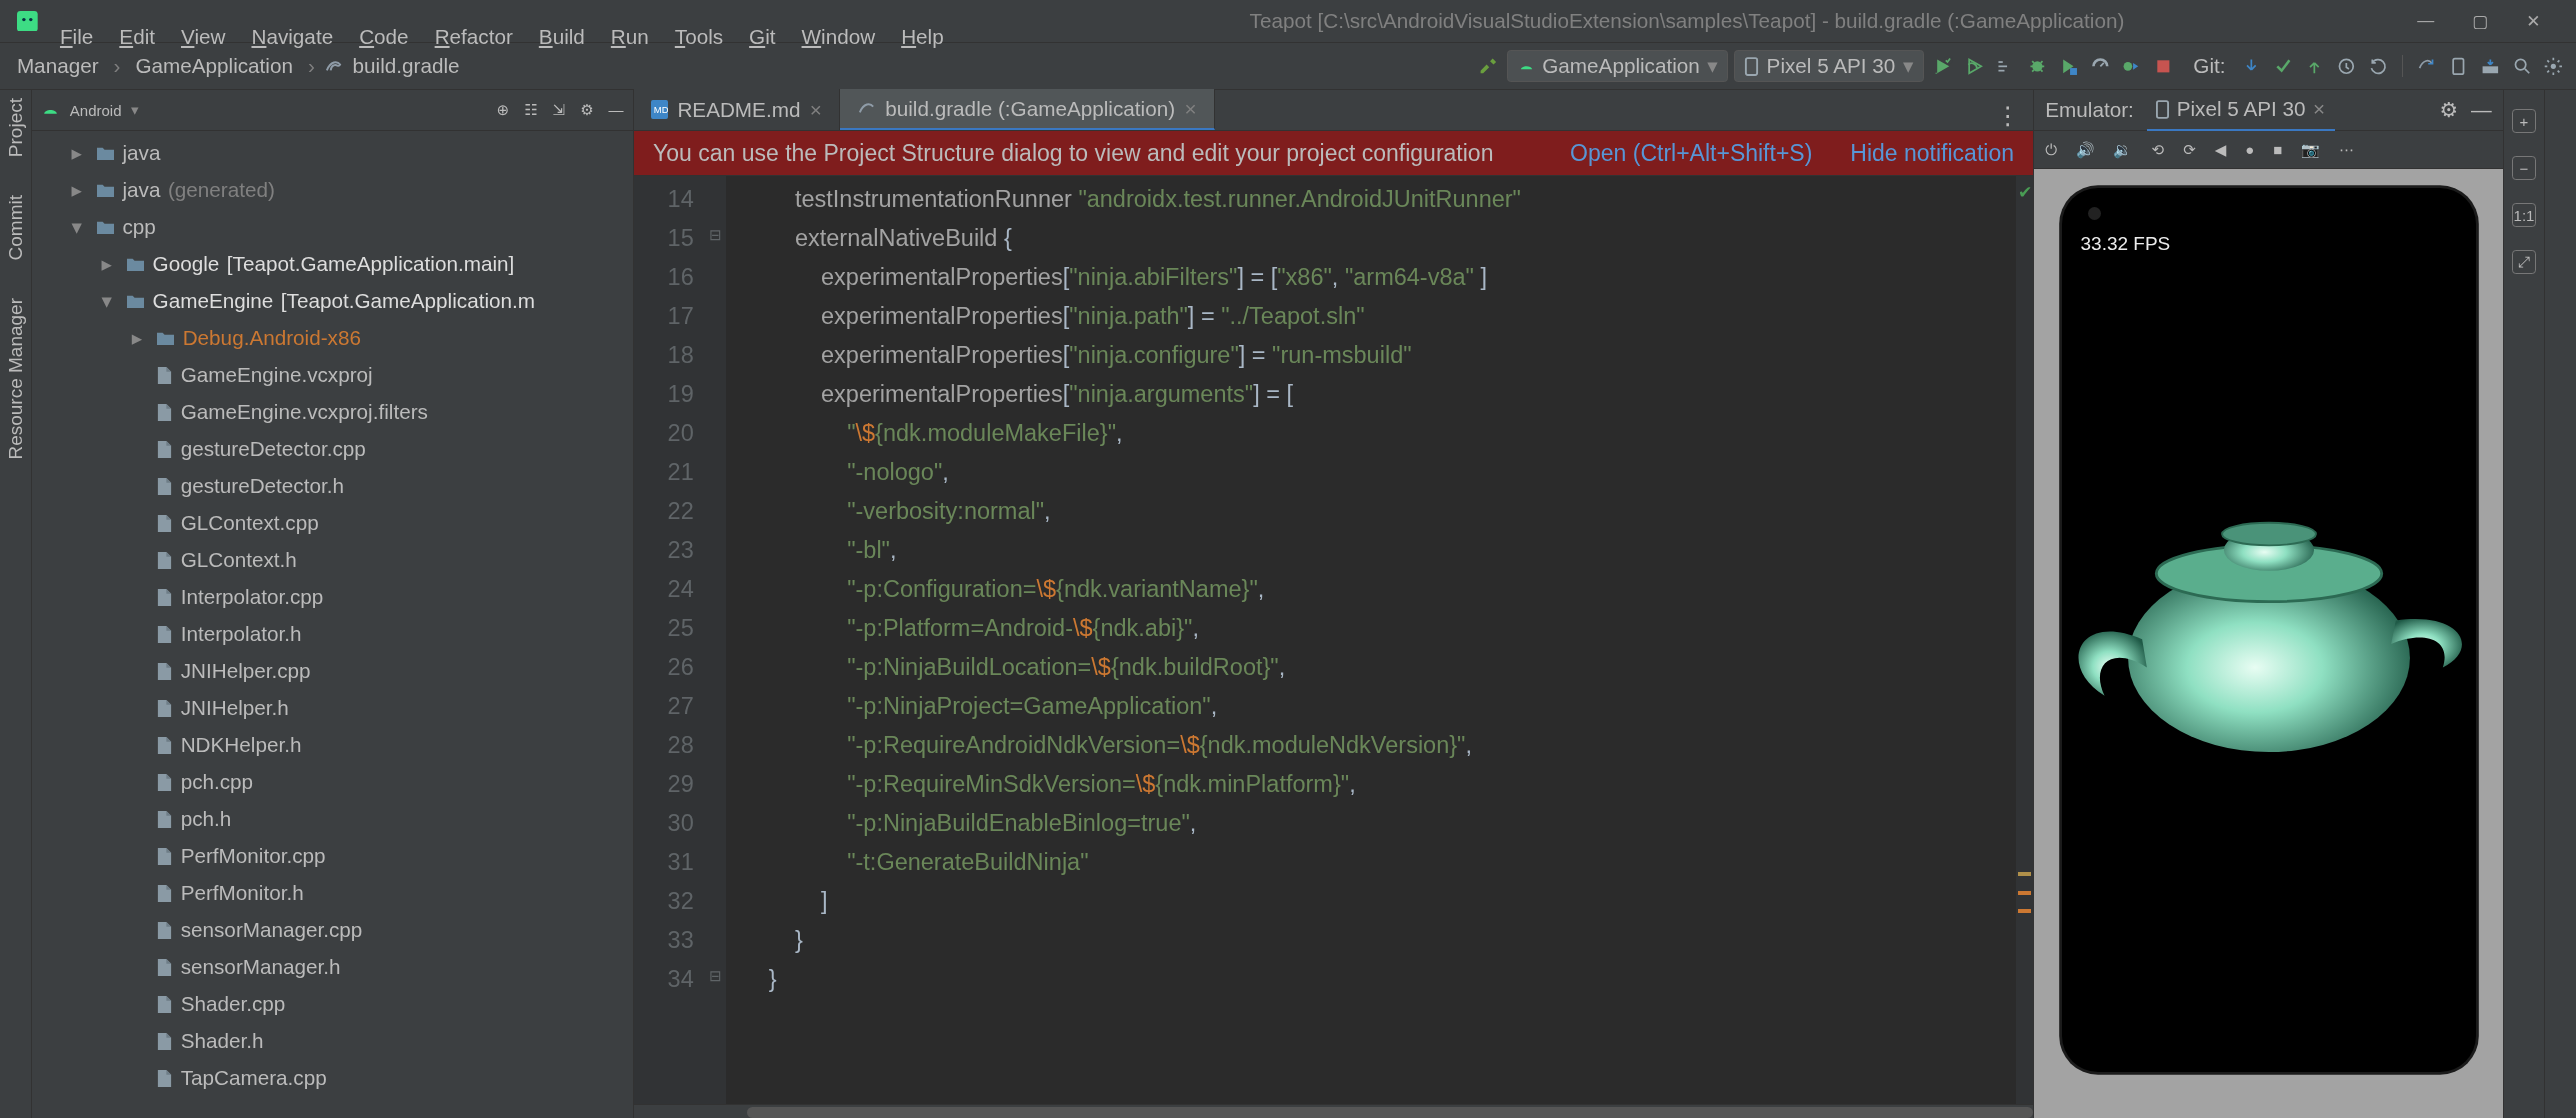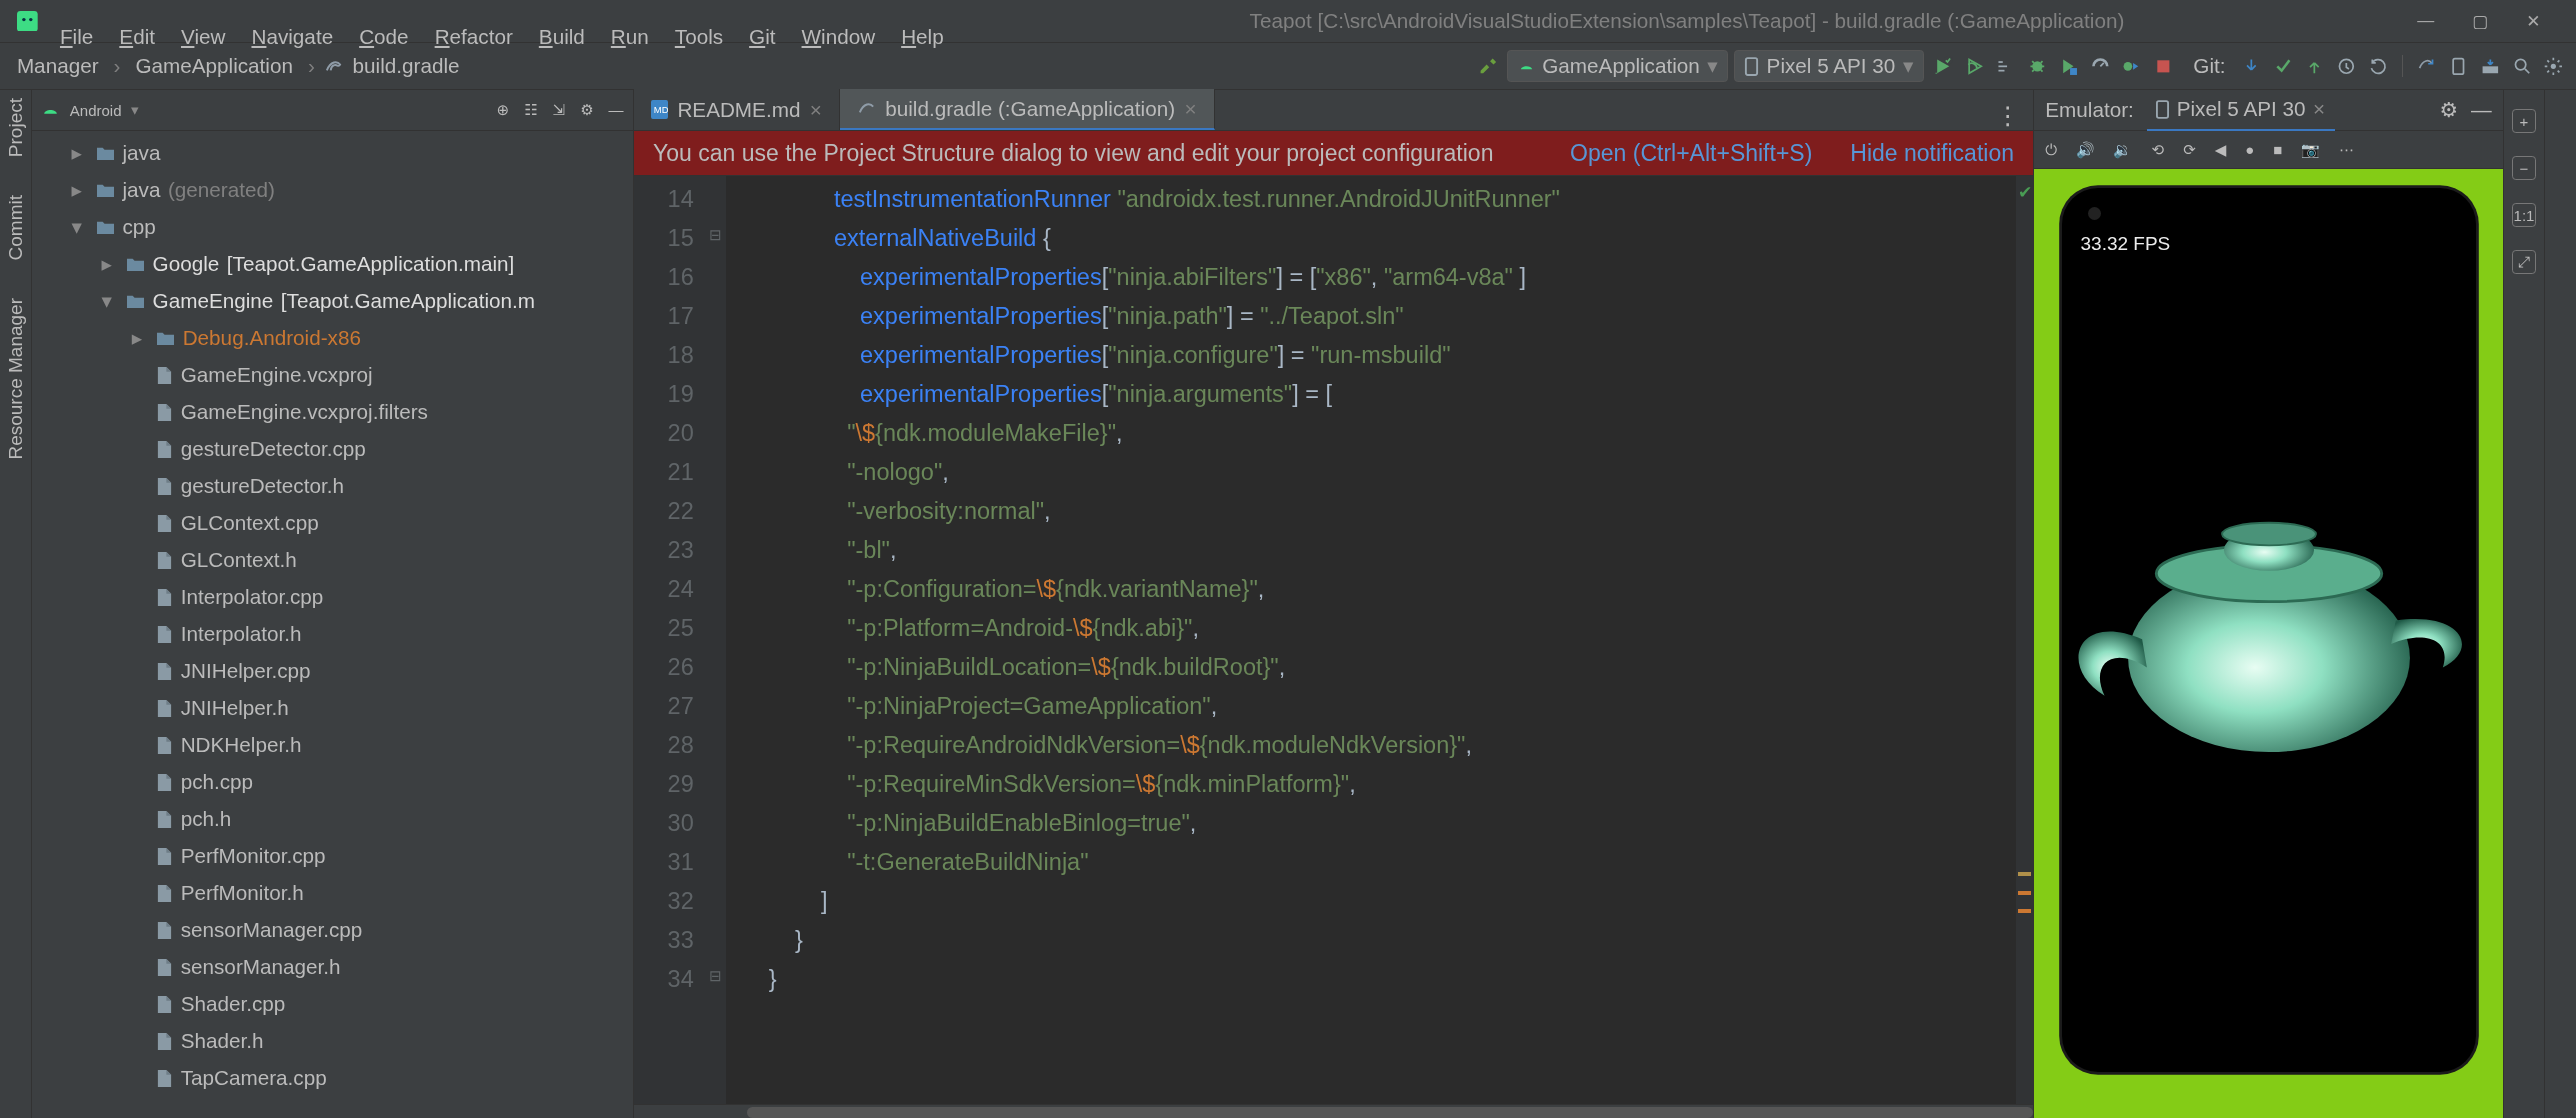--- a/index.html
+++ b/index.html
@@ -75,21 +75,21 @@
   .codearea { position:relative; flex:1; display:flex; min-height:0; }
   .gutter {
     width:71px; background:#313335; color:#5f6467; text-align:right;
     padding:3.8px 11.3px 3.8px 0; font-family: "JetBrains Mono","Consolas",monospace; font-size:23.5px;
   }
   .gutter .ln { height:39px; line-height:39px; }
   .code {
     flex:1; background:#2b2b2b; padding:3.8px 0 3.8px 17px; overflow:auto;
     font-family: "JetBrains Mono","Consolas",monospace; font-size:23.5px; white-space:pre;
   }
-  .code .tok-id { color:#3b82f6;margin-left:39px; }
+  .code .tok-id { color:#a3a3a3; }
   .code .tok-str { color:#6a8759; }
   .code .tok-punc { color:#a9b7c6; }
   .code .tok-esc { color:#cc7832; }
   .code .line { height:39px; line-height:39px; }
   .foldmarks { width:20.7px; background:#313335; display:flex; flex-direction:column; }
   .foldmarks div { height:39px; display:flex; align-items:center; justify-content:center; color:#5f6467; font-size:15px;}
   .errstripe { width:17px; background:#313335; position:relative; }
   .errstripe .ok { position:absolute; top:5.6px; left:1.9px; color:#499c54; font-size:17px; }
   .errstripe .mark { position:absolute; left:1.9px; width:13px; height:3.8px; background:#b0904a; }
   .hscroll { height:15px; background:#3c3f41; border-top:0.9px solid #323232; display:flex; }
@@ -97,21 +97,21 @@
   
   .emu { width:470px; background:#3c3f41; border-left:0.9px solid #323232; display:flex; flex-direction:column; }
   .emu-head {
     height:41px; display:flex; align-items:center; gap:13px; padding:0 11.3px;
     border-bottom:0.9px solid #323232; font-size:20.7px;
   }
   .emu-head .sel {
     display:flex; align-items:center; gap:7.5px; border-bottom:2.8px solid #3a78c2; height:41px; padding:0 9.4px;
   }
   .emu-tools { height:38px; display:flex; align-items:center; gap:19px; padding:0 11.3px; border-bottom:0.9px solid #323232; }
-  .emu-body { flex:1; background:#84cc16; display:flex; justify-content:center; align-items:flex-start; padding-top:19px; }
+  .emu-body { flex:1; background:#a3a3a3; display:flex; justify-content:center; align-items:flex-start; padding-top:19px; }
   .phone {
     width:414px; height:884px; background:#000; border-radius:36px; position:relative;
     box-shadow: 0 0 0 2.8px #1b1b1b;
   }
   .phone .camhole { position:absolute; top:19px; left:26px; width:13px; height:13px; border-radius:50%; background:#222; }
   .phone .fps { position:absolute; top:45px; left:19px; color:#ececec; font-size:19px; }
   .phone .teapot { position:absolute; top:282px; left:50%; transform:translateX(-50%); }
   .emu-side { width:41px; background:#3c3f41; border-left:0.9px solid #323232; display:flex; flex-direction:column; gap:22.6px; align-items:center; padding-top:19px; }
   .emu-side .sq { width:24.4px; height:24.4px; border:0.9px solid #777; color:#bbb; display:flex; align-items:center; justify-content:center; font-size:15px; border-radius:3.8px;}
 

